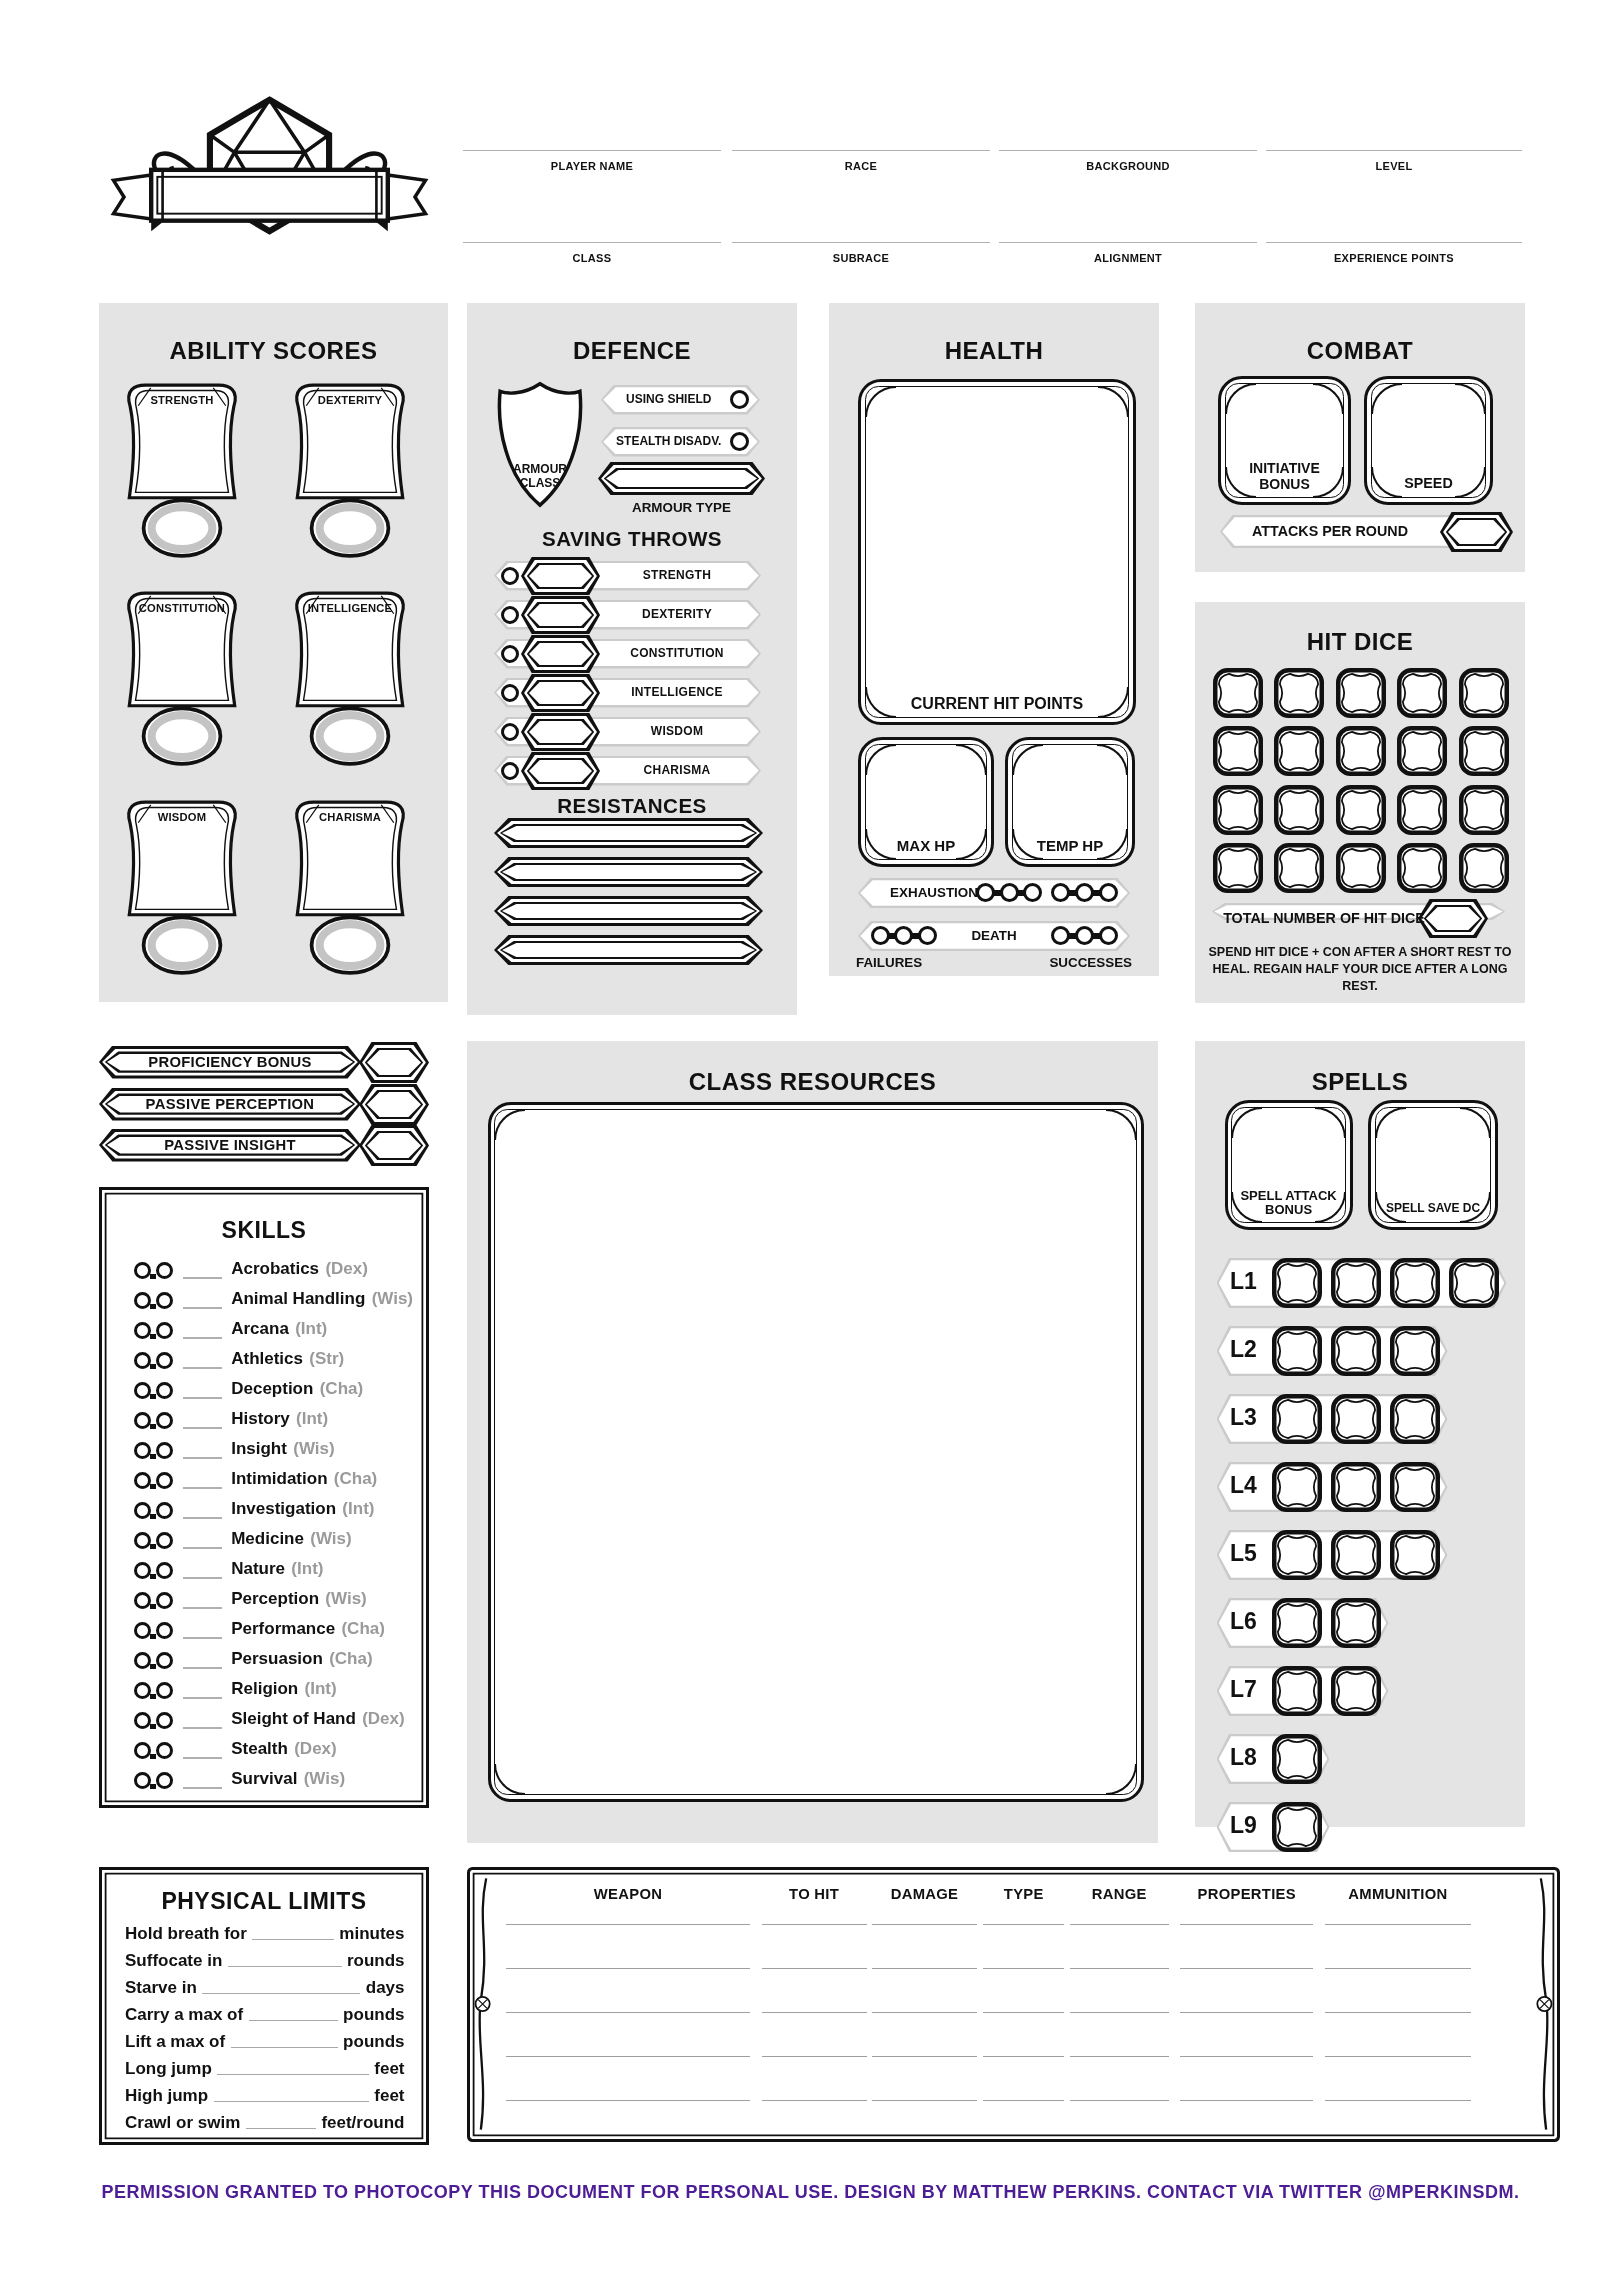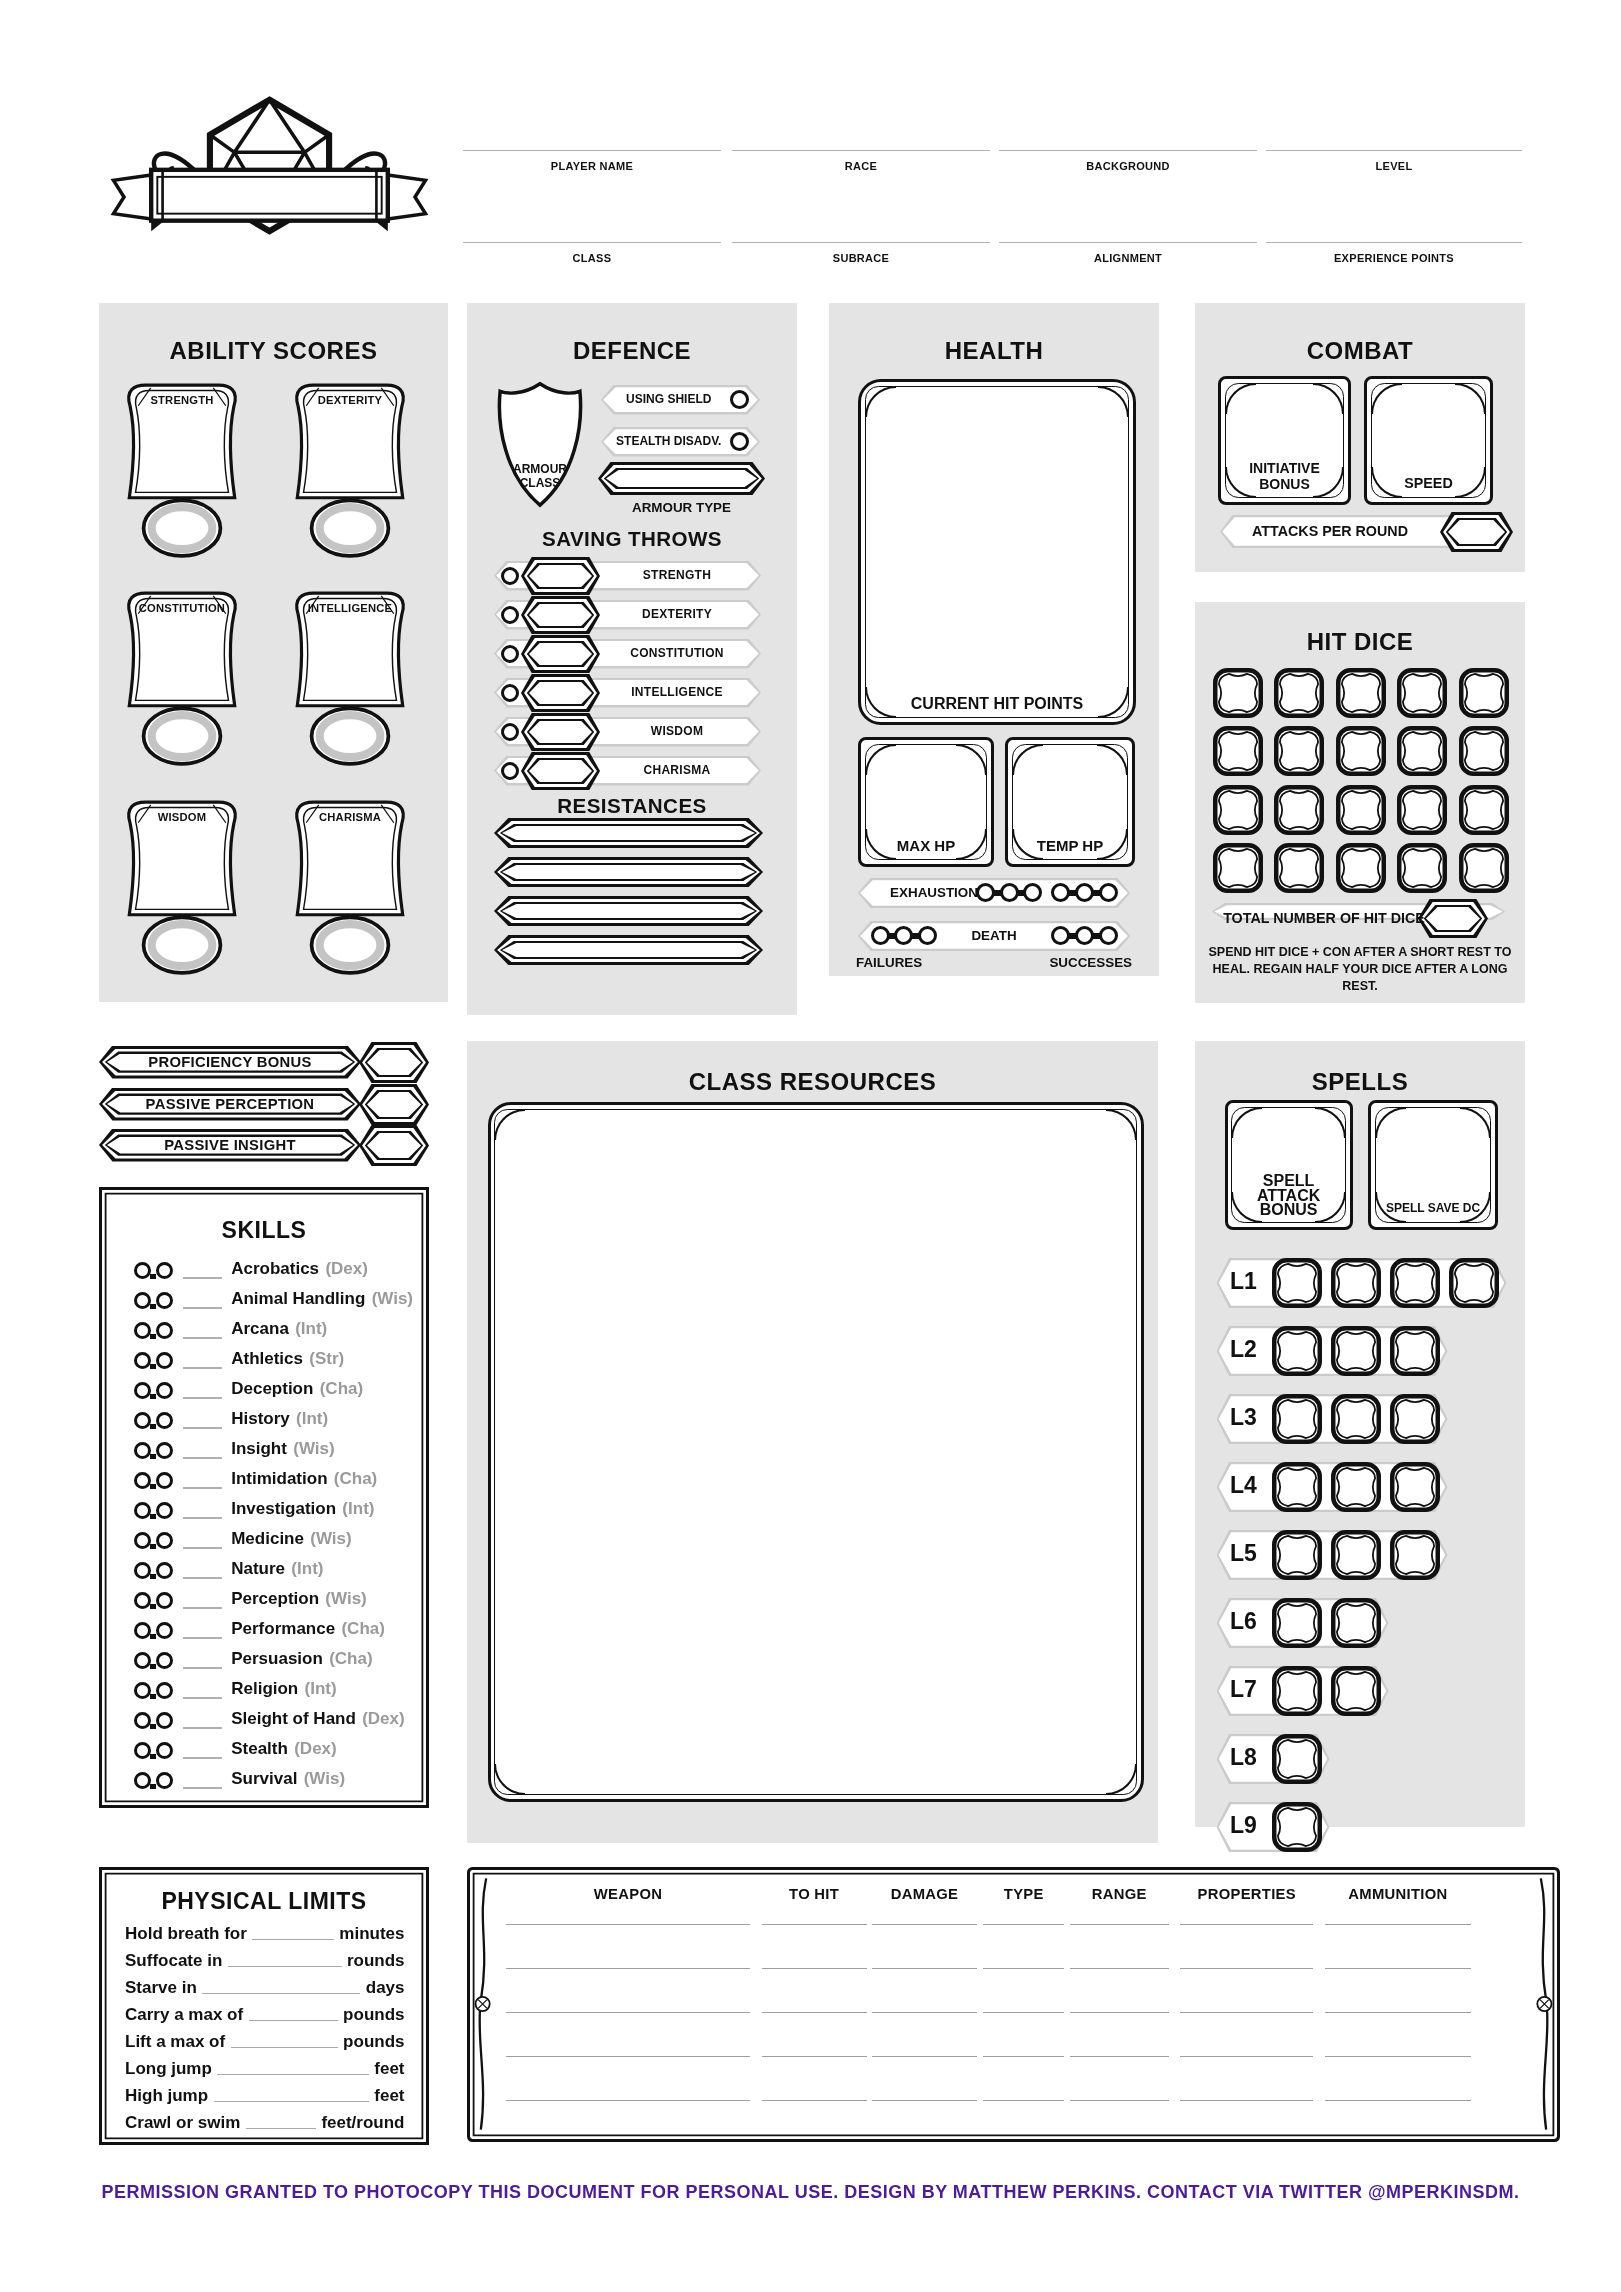--- a/index.html
+++ b/index.html
@@ -17,21 +17,21 @@
   .band i{position:absolute;display:block;
       clip-path:polygon(var(--cut) 0,calc(100% - var(--cut)) 0,100% 50%,
                 calc(100% - var(--cut)) 100%,var(--cut) 100%,0 50%);}
   .light .b1{inset:0;background:#cbcbcb;}
   .light .b2{inset:2.2px;background:#fff;}
   .dark .b1{inset:0;background:#111;}
   .dark .b2{inset:3.1px;background:#fff;}
   .dark .b3{inset:5.8px;background:#111;}
   .dark .b4{inset:8px;background:#fff;}
   
-  .statbox{position:absolute;background:#fff;border:3.1px solid #111;border-radius:8px;}
+  .statbox{position:absolute;background:#fff;border:3.1px solid #111;border-radius:24px;}
   .statbox::before{content:"";position:absolute;inset:3.6px;border:1.8px solid #111;border-radius:13.4px;}
   .statbox .cn{position:absolute;width:29px;height:29px;border-top:2.1px solid #111;
       border-left:2.1px solid #111;border-top-left-radius:100% 100%;}
   .statbox .cn.tl{top:3.6px;left:3.6px;}
   .statbox .cn.tr{top:3.6px;right:3.6px;transform:rotate(90deg);}
   .statbox .cn.br{bottom:3.6px;right:3.6px;transform:rotate(180deg);}
   .statbox .cn.bl{bottom:3.6px;left:3.6px;transform:rotate(270deg);}
   .statbox .blabel{position:absolute;left:5.4px;right:5.4px;bottom:9.9px;text-align:center;
       font-weight:bold;font-size:15px;line-height:17px;color:#111;}
   
@@ -761,21 +761,21 @@
     </div>
   </div>
 
   <div class="panel" style="left:1195px;top:1041px;width:330px;height:786px">
     <div class="ptitle" style="top:27px">SPELLS</div>
     <div class="statbox" style="left:29.6px;top:59px;width:122px;height:124px">
       <span class="cn tl"></span>
         <span class="cn tr"></span>
         <span class="cn bl"></span>
         <span class="cn br"></span>
-      <div class="blabel" style="font-size:16px;line-height:14.3px">SPELL ATTACK BONUS</div>
+      <div class="blabel" style="font-size:13px;line-height:14.3px">SPELL ATTACK BONUS</div>
     </div>
     <div class="statbox" style="left:173px;top:59px;width:124px;height:124px">
       <span class="cn tl"></span>
         <span class="cn tr"></span>
         <span class="cn bl"></span>
         <span class="cn br"></span>
       <div class="blabel" style="font-size:12px">SPELL SAVE DC</div>
     </div>
     <div class="abs" style="left:21.5px;top:209px;right:0">
       <div class="sprow">

